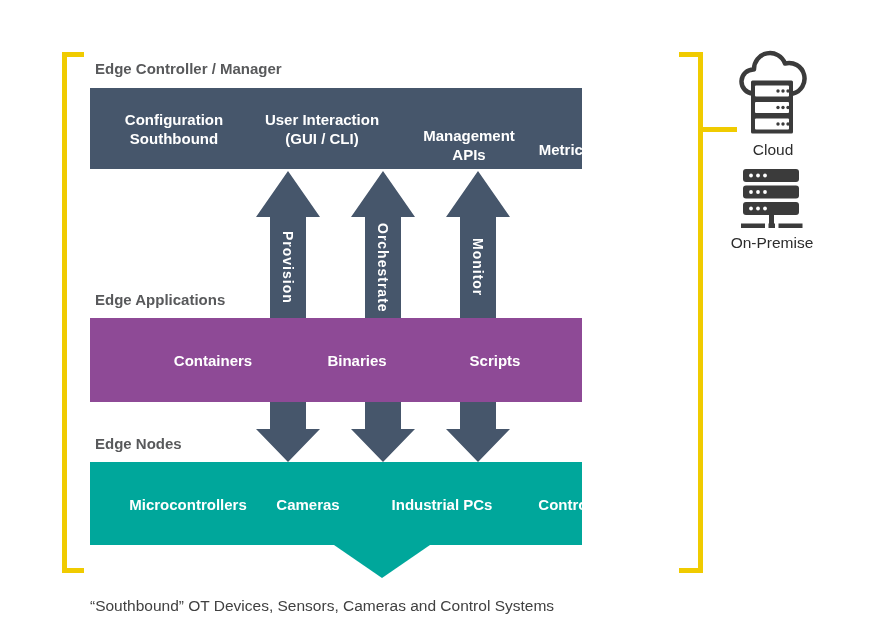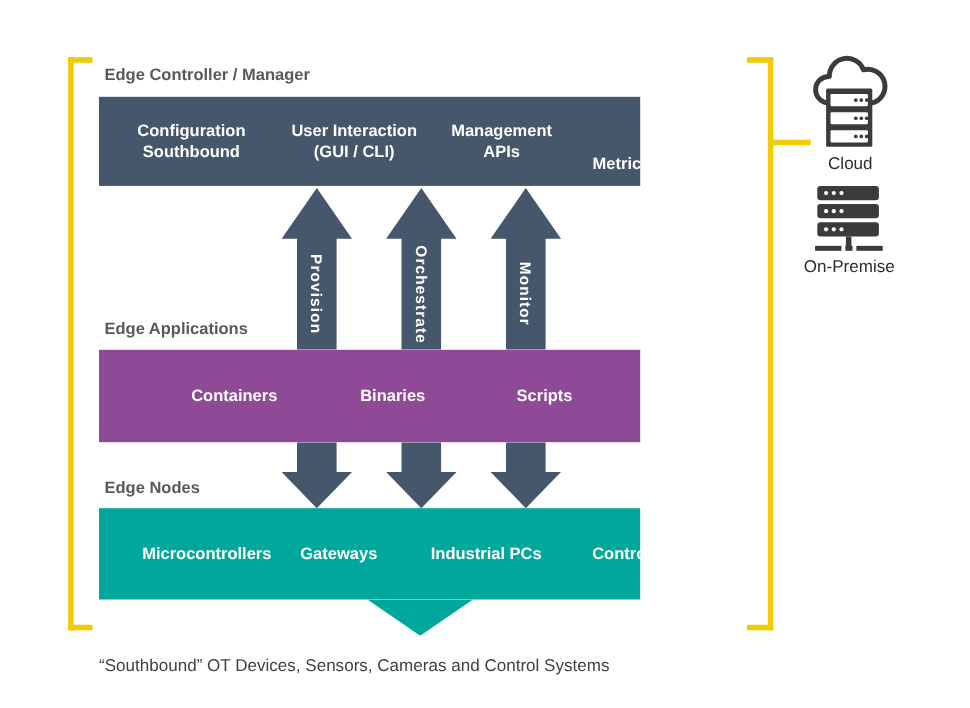--- a/index.html
+++ b/index.html
@@ -88,21 +88,21 @@
 
 <div class="abs bar bar-controller">
   <div class="bar-label" style="left:84px;">
     <div>Configuration</div>
     <div>Southbound</div>
   </div>
   <div class="bar-label" style="left:232px;">
     <div>User Interaction</div>
     <div>(GUI / CLI)</div>
   </div>
-  <div class="bar-label" style="left:366px;">
+  <div class="bar-label" style="left:379px;margin-top:16px;">
     <div>Management</div>
     <div>APIs</div>
   </div>
   <div class="bar-label" style="left:475px;margin-top:20px;">
     <div>Metrics</div>
   </div>
 </div>
 
 <div class="abs flow-arrow fa-1">
   <div class="flow-label-wrap">
@@ -129,21 +129,21 @@
 </div>
 
 <div class="abs down-arrow da-1"></div>
 <div class="abs down-arrow da-2"></div>
 <div class="abs down-arrow da-3"></div>
 
 <div class="abs section-heading h-nodes">Edge Nodes</div>
 
 <div class="abs bar bar-nodes">
   <div class="bar-label" style="left:80px;margin-left:18px;">Microcontrollers</div>
-  <div class="bar-label" style="left:218px;">Gateways</div>
+  <div class="bar-label" style="left:218px;">Cameras</div>
   <div class="bar-label" style="left:352px;">Industrial PCs</div>
   <div class="bar-label" style="left:475px;">Control</div>
 </div>
 
 <div class="abs south-pointer"></div>
 <div class="abs south-caption">“Southbound” OT Devices, Sensors, Cameras and Control Systems</div>
 
 <svg class="abs cloud-icon" viewBox="0 0 72 95" xmlns="http://www.w3.org/2000/svg">
   <path d="M16 53 A 12 12 0 1 1 17 29 A 16 16 0 0 1 48 23 A 11 11 0 1 1 56 53 Z" fill="#ffffff" stroke="#3b3b3b" stroke-width="4.5" stroke-linejoin="round"></path>
   <rect x="14" y="40" width="42" height="53" rx="1.5" fill="#3b3b3b"></rect>

